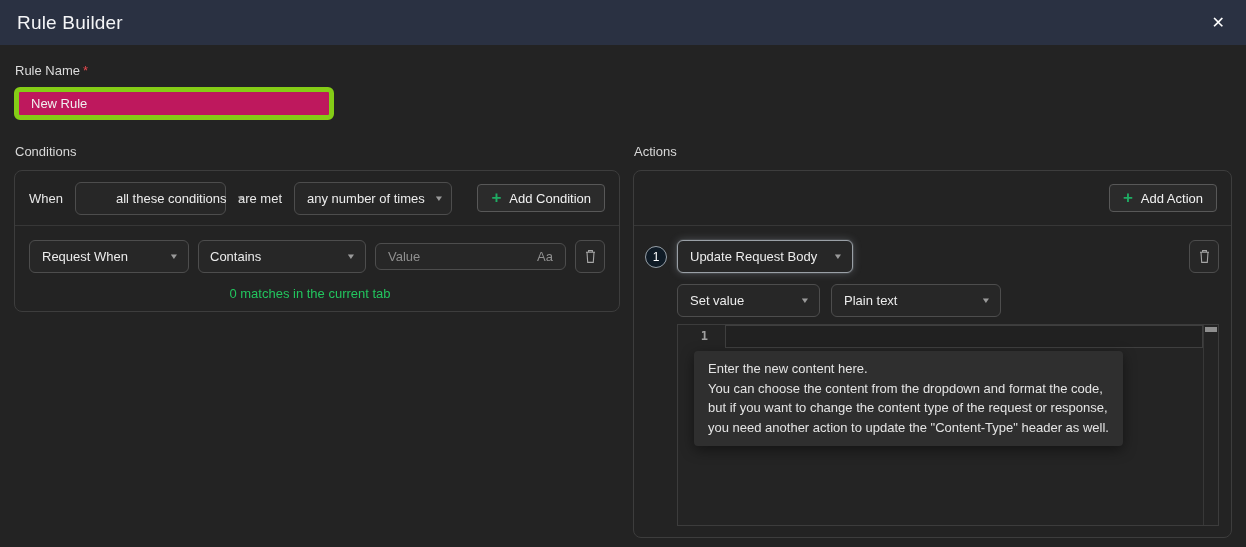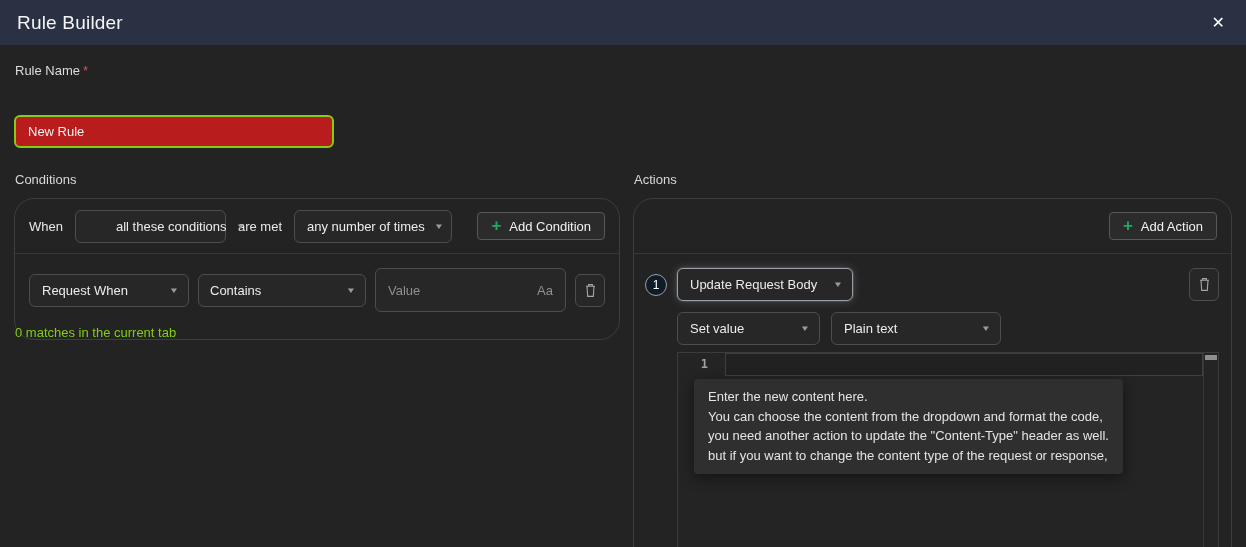--- a/index.html
+++ b/index.html
@@ -21,32 +21,31 @@
   }
   .modal-title { font-size: 19px; color: #f4f5f7; letter-spacing: .2px; }
   .close-btn { color: #ffffff; font-size: 16px; cursor: pointer; line-height: 1; padding: 2px 4px; }
 
   
   .content { padding: 17px 14px 0 14px; }
   .field-label { font-size: 13px; color: #dcdcdc; margin: 1px 0 9px 1px; }
   .req-mark { color: #e5484d; margin-left: 3px; }
   .text-input {
     width: 320px; height: 33px;
-    background: #b91c1c; border: 2px solid #84cc16; border-radius: 6px;
+    background: #be185d; border: 5px solid #84cc16; border-radius: 6px;
     color: #f0f0f0; font-size: 13px; padding: 0 12px; outline: none;
     font-family: "Liberation Sans", sans-serif;
-    margin-top: 28px;
   }
 
   .columns { display: flex; gap: 13px; margin-top: 24px; }
   .col-left { width: 606px; flex: none; }
   .col-right { flex: 1; min-width: 0; }
   .section-label { font-size: 13px; color: #d8d8d8; margin-bottom: 11px; margin-left: 1px; }
 
-  .panel { border: 1px solid #3d3d3d; border-radius: 20px; background: #232323; }
+  .panel { border: 1px solid #3d3d3d; border-radius: 8px; background: #232323; }
   .panel-conditions { height: 142px; }
   .panel-actions { height: 368px; }
 
   .panel-header {
     height: 55px; display: flex; align-items: center;
     padding: 0 14px; gap: 12px;
     border-bottom: 1px solid #373737;
   }
   .inline-label { font-size: 13px; color: #e8e8e8; white-space: nowrap; }
   .exec-label { font-size: 13px; color: #e6e6e6; }
@@ -73,35 +72,35 @@
   .add-btn {
     height: 28px; display: flex; align-items: center; gap: 8px;
     background: #2b2b2b; border: 1px solid #585858; border-radius: 4px;
     color: #f2f2f2; font-size: 13px; padding: 0 13px; margin-left: auto;
     cursor: pointer; font-family: "Liberation Sans", sans-serif; white-space: nowrap;
   }
   .plus-icon { color: #1fab63; font-size: 17px; font-weight: 700; line-height: 1; margin-top: -1px; }
 
   .condition-row { display: flex; gap: 9px; padding: 14px 14px 0 14px; align-items: center; }
   .value-box {
-    flex: 1; min-width: 0; height: 44px;
+    flex: 1; min-width: 0; height: 27px;
     border: 1px solid #4d4d4d; border-radius: 6px; background: #272727;
     display: flex; align-items: center; justify-content: space-between;
     padding: 0 12px; cursor: text; text-align: center;
   }
   .value-placeholder { color: #8f8f8f; font-size: 13px; }
   .aa-toggle { color: #909090; font-size: 13px; cursor: pointer; }
 
   .icon-btn {
     width: 30px; height: 33px; flex: none;
     border: 1px solid #4d4d4d; border-radius: 6px; background: #272727;
     display: flex; align-items: center; justify-content: center; cursor: pointer;
   }
 
-  .matches-text { text-align: left; color: #84cc16; font-size: 13px; padding: 13px 14px 0 0; }
+  .matches-text { text-align: center; color: #22c55e; font-size: 13px; padding: 13px 14px 0 0; }
 
   
   .action-row { display: flex; align-items: center; padding: 14px 12px 0 11px; }
   .index-badge {
     width: 22px; height: 22px; border-radius: 50%; flex: none;
     background: #0f1b26; border: 1px solid #97a0a8;
     color: #ffffff; font-size: 12px;
     display: flex; align-items: center; justify-content: center;
     margin-right: 10px;
   }
@@ -240,22 +239,22 @@
 
           <div class="code-editor">
             <div class="gutter-num">1</div>
             <div class="active-line"></div>
             <div class="editor-scrollbar">
               <div class="thumb"></div>
             </div>
             <div class="editor-tooltip">
               <div>Enter the new content here.</div>
               <div>You can choose the content from the dropdown and format the code,</div>
+              <div>but if you want to change the content type of the request or response,</div>
               <div>you need another action to update the "Content-Type" header as well.</div>
-              <div>but if you want to change the content type of the request or response,</div>
             </div>
           </div>
 
         </div>
       </div>
 
     </div>
   </div>
 </div>
 

